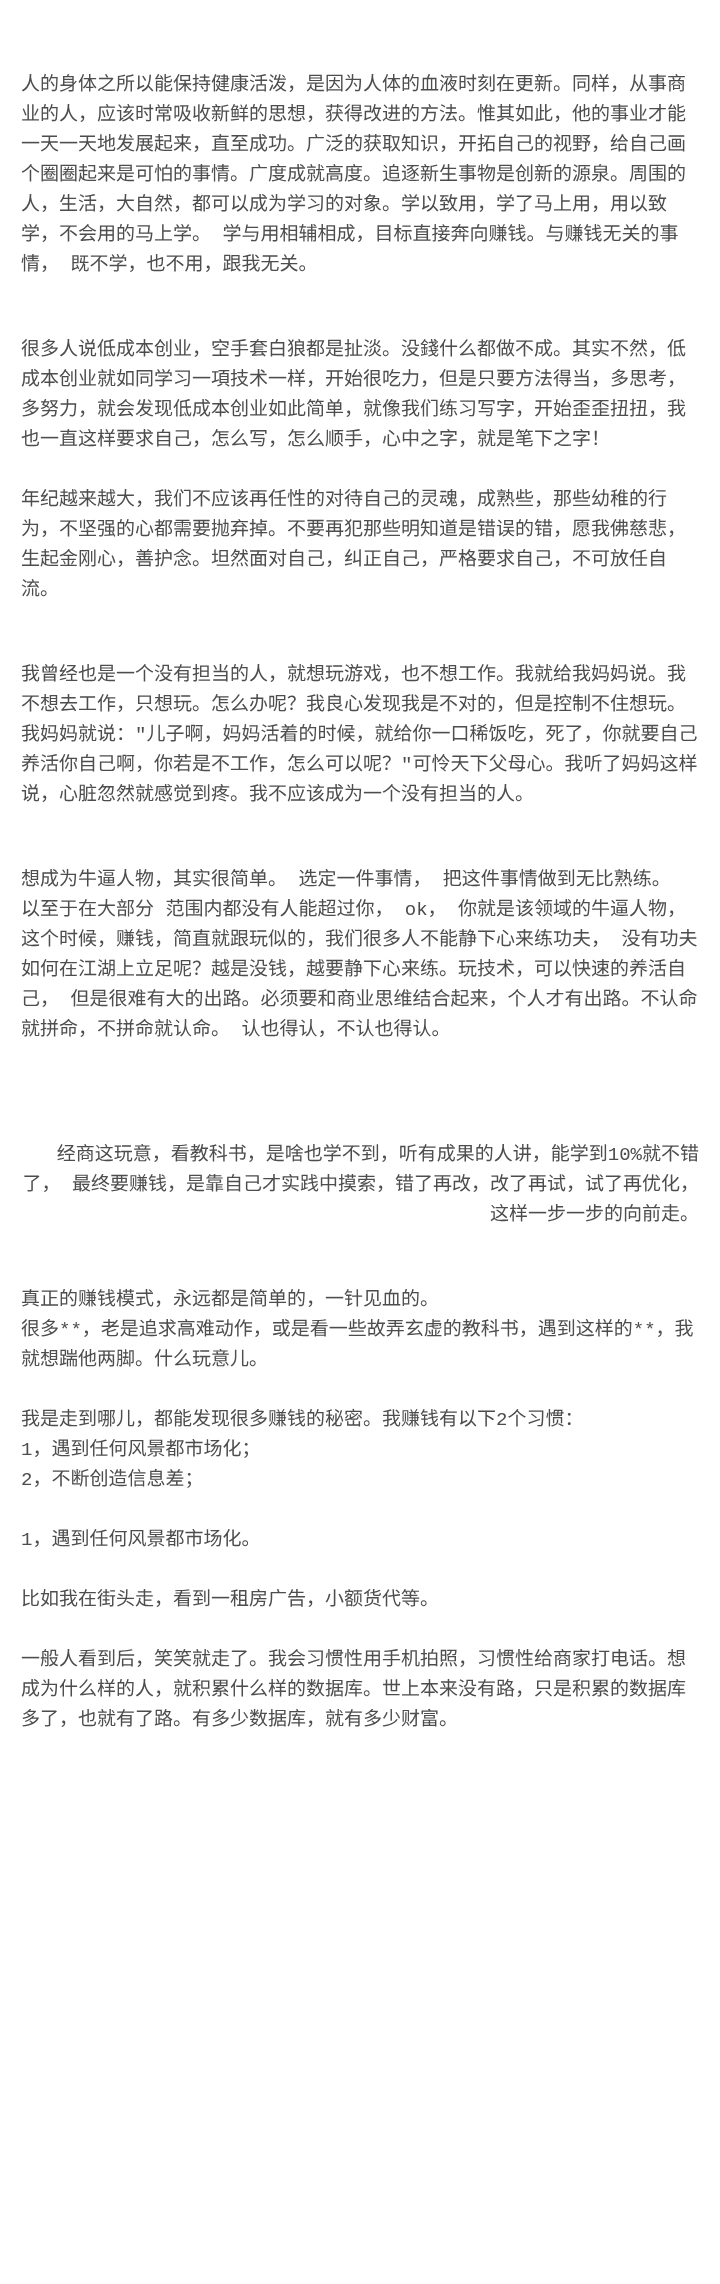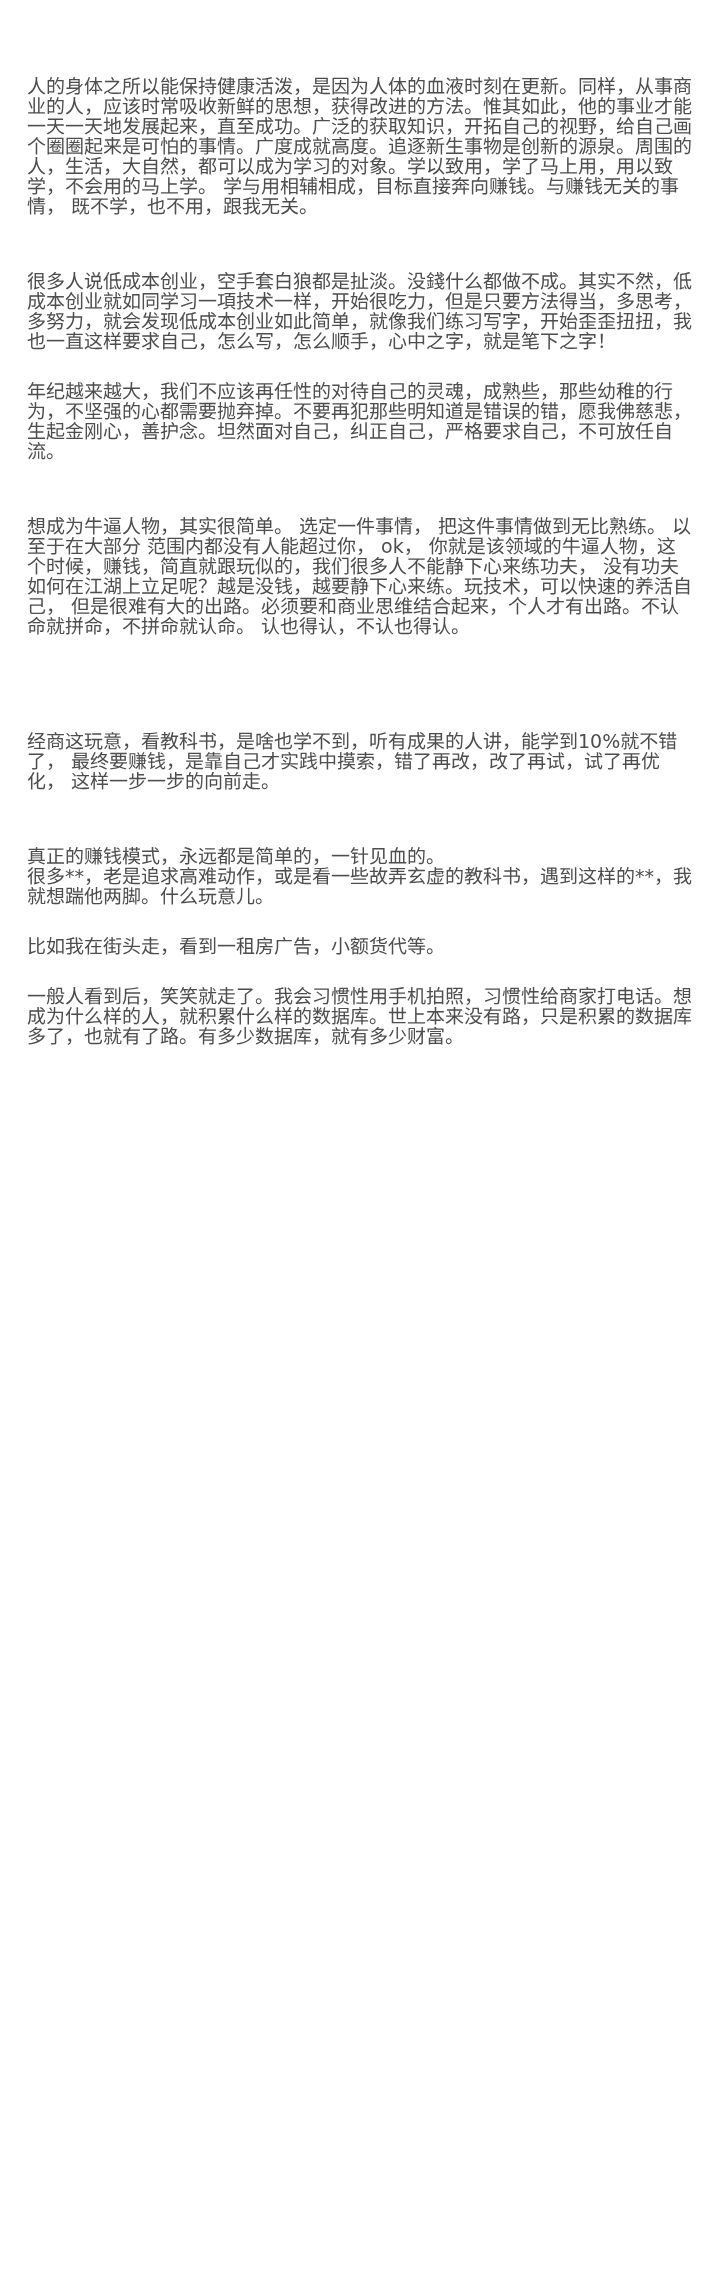--- a/index.html
+++ b/index.html
@@ -10,39 +10,45 @@
     width: 720px;
     min-height: 2284px;
     background: #ffffff;
     font-family: "DejaVu Sans", "Liberation Sans", sans-serif;
     overflow-x: hidden;
   }
   .article {
     padding: 66px 17px 0 17px;
   }
   .para {
-    margin: 10px;
+    margin: 4px;
     font-size: 19px;
-    line-height: 20px;
+    line-height: 30px;
     color: #4d4d4d;
     white-space: pre-line;
     word-break: break-all;
     letter-spacing: 0;
+    font-family: Liberation Mono, monospace;
   }
   .mt-sm { margin-top: 30px; }
   .mt-lg { margin-top: 55px; }
-  .mt-xl { margin-top: 95px; }
+  .mt-xl { margin-top: 95px; text-align: right; }
 </style>
 </head>
 <body>
 
 <main class="article">
   <p class="para">人的身体之所以能保持健康活泼，是因为人体的血液时刻在更新。同样，从事商业的人，应该时常吸收新鲜的思想，获得改进的方法。惟其如此，他的事业才能一天一天地发展起来，直至成功。广泛的获取知识，开拓自己的视野，给自己画个圈圈起来是可怕的事情。广度成就高度。追逐新生事物是创新的源泉。周围的人，生活，大自然，都可以成为学习的对象。学以致用，学了马上用，用以致学，不会用的马上学。 学与用相辅相成，目标直接奔向赚钱。与赚钱无关的事情， 既不学，也不用，跟我无关。</p>
   <p class="para mt-lg">很多人说低成本创业，空手套白狼都是扯淡。没錢什么都做不成。其实不然，低成本创业就如同学习一項技术一样，开始很吃力，但是只要方法得当，多思考，多努力，就会发现低成本创业如此简单，就像我们练习写字，开始歪歪扭扭，我也一直这样要求自己，怎么写，怎么顺手，心中之字，就是笔下之字！</p>
   <p class="para mt-sm">年纪越来越大，我们不应该再任性的对待自己的灵魂，成熟些，那些幼稚的行为，不坚强的心都需要抛弃掉。不要再犯那些明知道是错误的错，愿我佛慈悲，生起金刚心，善护念。坦然面对自己，纠正自己，严格要求自己，不可放任自流。</p>
+  <p class="para mt-lg">我曾经也是一个没有担当的人，就想玩游戏，也不想工作。我就给我妈妈说。我不想去工作，只想玩。怎么办呢？我良心发现我是不对的，但是控制不住想玩。我妈妈就说："儿子啊，妈妈活着的时候，就给你一口稀饭吃，死了，你就要自己养活你自己啊，你若是不工作，怎么可以呢？"可怜天下父母心。我听了妈妈这样说，心脏忽然就感觉到疼。我不应该成为一个没有担当的人。</p>
   <p class="para mt-lg">想成为牛逼人物，其实很简单。 选定一件事情， 把这件事情做到无比熟练。 以至于在大部分 范围内都没有人能超过你， ok， 你就是该领域的牛逼人物，这个时候，赚钱，简直就跟玩似的，我们很多人不能静下心来练功夫， 没有功夫如何在江湖上立足呢？越是没钱，越要静下心来练。玩技术，可以快速的养活自己， 但是很难有大的出路。必须要和商业思维结合起来，个人才有出路。不认命就拼命，不拼命就认命。 认也得认，不认也得认。</p>
   <p class="para mt-xl">经商这玩意，看教科书，是啥也学不到，听有成果的人讲，能学到10%就不错了， 最终要赚钱，是靠自己才实践中摸索，错了再改，改了再试，试了再优化， 这样一步一步的向前走。</p>
   <p class="para mt-lg">真正的赚钱模式，永远都是简单的，一针见血的。
 很多**，老是追求高难动作，或是看一些故弄玄虚的教科书，遇到这样的**，我就想踹他两脚。什么玩意儿。</p>
+  <p class="para mt-sm">我是走到哪儿，都能发现很多赚钱的秘密。我赚钱有以下2个习惯：
+1，遇到任何风景都市场化；
+2，不断创造信息差；</p>
+  <p class="para mt-sm">1，遇到任何风景都市场化。</p>
   <p class="para mt-sm">比如我在街头走，看到一租房广告，小额货代等。</p>
   <p class="para mt-sm">一般人看到后，笑笑就走了。我会习惯性用手机拍照，习惯性给商家打电话。想成为什么样的人，就积累什么样的数据库。世上本来没有路，只是积累的数据库多了，也就有了路。有多少数据库，就有多少财富。</p>
 
 </main>
 
 </body></html>

